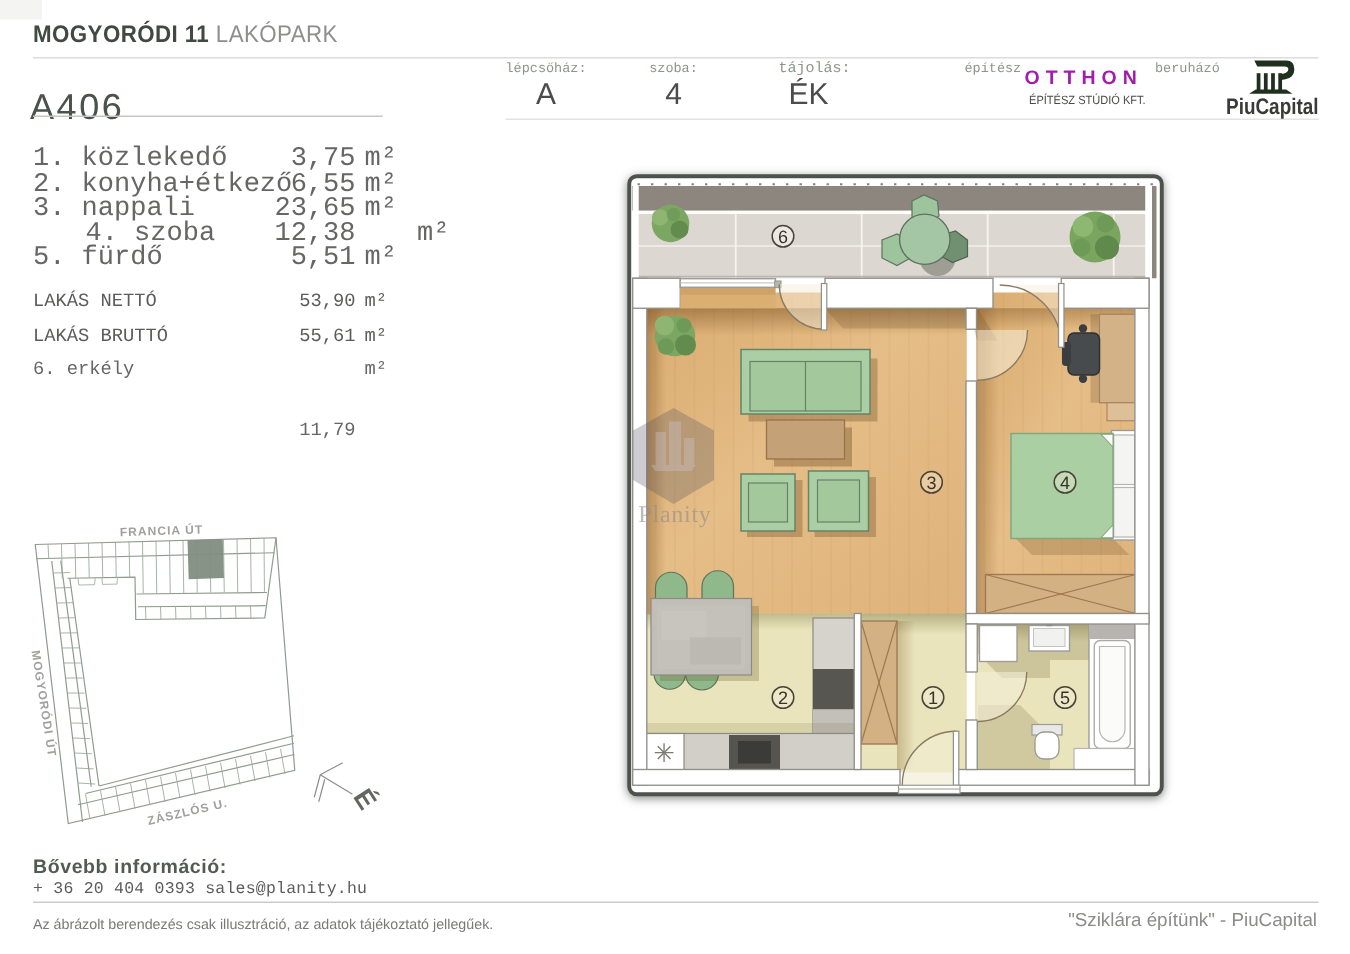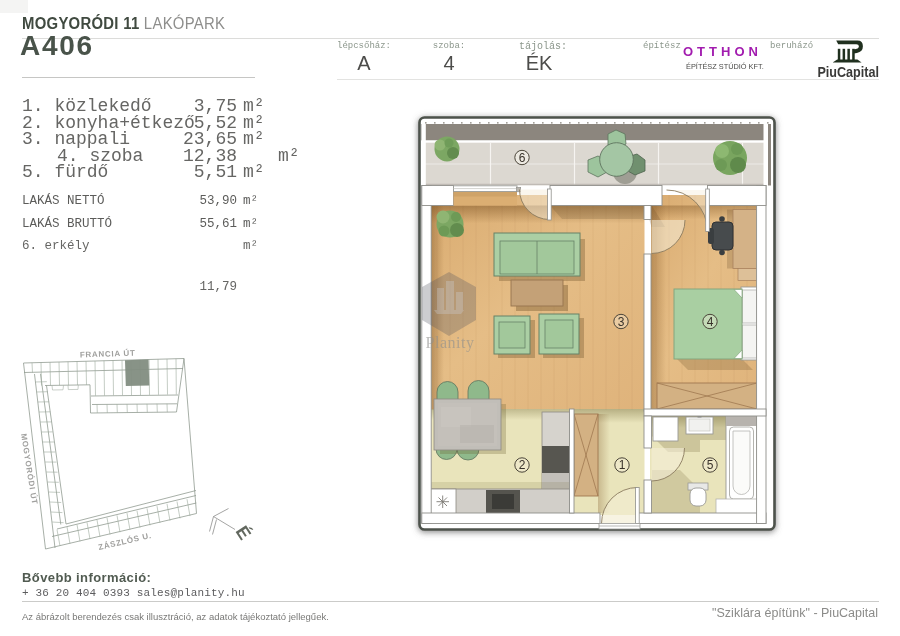--- a/index.html
+++ b/index.html
@@ -9,21 +9,21 @@
 </style>
 </head>
 <body>
 
 <div class="abs" style="left:0;top:0;width:28px;height:13px;background:#f4f4f3;"></div>
 
 <div class="abs" style="left:22px;top:15px;font-size:16px;font-weight:bold;color:#404a40;letter-spacing:.3px;transform:scaleX(.93);transform-origin:0 0;">MOGYORÓDI 11 <span style="font-weight:normal;color:#8e8e8c;">LAKÓPARK</span></div>
 
 <div class="abs" style="left:22px;top:38px;width:857px;height:1px;background:#dcdcda;"></div>
 
-<div class="abs" style="left:20px;top:30px;font-size:28px;font-weight:bold;color:#49534a;letter-spacing:1.7px;">A406</div>
+<div class="abs" style="left:20px;top:58px;font-size:24px;font-weight:normal;color:#49534a;letter-spacing:1.7px;">A406</div>
 
 <div class="abs" style="left:22px;top:77px;width:233px;height:1px;background:#c6c6c4;"></div>
 
 <div class="abs" style="left:337px;top:79px;width:542px;height:1px;background:#e3e3e1;"></div>
 
 <div class="abs mono" style="left:322px;top:41px;width:84px;text-align:center;font-size:9px;color:#8b968b;">lépcsőház:</div>
 <div class="abs" style="left:322px;top:52px;width:84px;text-align:center;font-size:20px;color:#4c4c4a;">A</div>
 
 <div class="abs mono" style="left:407px;top:41px;width:84px;text-align:center;font-size:9px;color:#8b968b;">szoba:</div>
 <div class="abs" style="left:407px;top:52px;width:84px;text-align:center;font-size:20px;color:#4c4c4a;">4</div>
@@ -43,21 +43,21 @@
   <rect x="9.6" y="11.8" width="2.5" height="11.2" fill="#20301f"></rect>
   <rect x="14.4" y="11.8" width="2.5" height="11.2" fill="#20301f"></rect>
   <rect x="19.2" y="11.8" width="2.5" height="11.2" fill="#20301f"></rect>
   <path d="M4.2 22.6 L24.4 22.6 L28.6 25.5 L-0.4 25.5 Z" fill="#20301f"></path>
 </svg>
 <div class="abs" style="left:790px;top:63px;width:89px;text-align:right;font-size:15px;font-weight:bold;color:#3a3a38;transform:scaleX(.84);transform-origin:100% 50%;">PiuCapital</div>
 
 <div class="abs mono" style="left:22px;top:98px;font-size:18px;color:#666664;line-height:16.5px;width:236px;">
 
   <div style="position:relative;">1. közlekedő<span style="position:absolute;right:21px;">3,75</span><span style="position:absolute;left:221px;">m²</span></div>
-  <div style="position:relative;">2. konyha+étkező<span style="position:absolute;right:21px;">5,52</span><span style="position:absolute;left:221px;">m²</span></div>
+  <div style="position:relative;">2. konyha+étkező<span style="position:absolute;right:21px;">6,55</span><span style="position:absolute;left:221px;">m²</span></div>
   <div style="position:relative;">3. nappali<span style="position:absolute;right:21px;">23,65</span><span style="position:absolute;left:221px;">m²</span></div>
   <div style="position:relative;margin-left:35px;">4. szoba<span style="position:absolute;right:21px;">12,38</span><span style="position:absolute;left:221px;">m²</span></div>
   <div style="position:relative;">5. fürdő<span style="position:absolute;right:21px;">5,51</span><span style="position:absolute;left:221px;">m²</span></div>
 </div>
 
 <div class="abs mono" style="left:22px;top:194px;font-size:12.5px;color:#5c5c5a;width:236px;position:absolute;">
   <div style="position:relative;">LAKÁS NETTÓ<span style="position:absolute;right:21px;">53,90</span><span style="position:absolute;left:221px;">m²</span></div>
   <div style="position:relative;margin-top:8.5px;">LAKÁS BRUTTÓ<span style="position:absolute;right:21px;">55,61</span><span style="position:absolute;left:221px;">m²</span></div>
   <div style="position:relative;margin-top:8.5px;color:#666664;">6. erkély<span style="position:absolute;right:21px;margin-top:41px;">11,79</span><span style="position:absolute;left:221px;">m²</span></div>
 </div>

